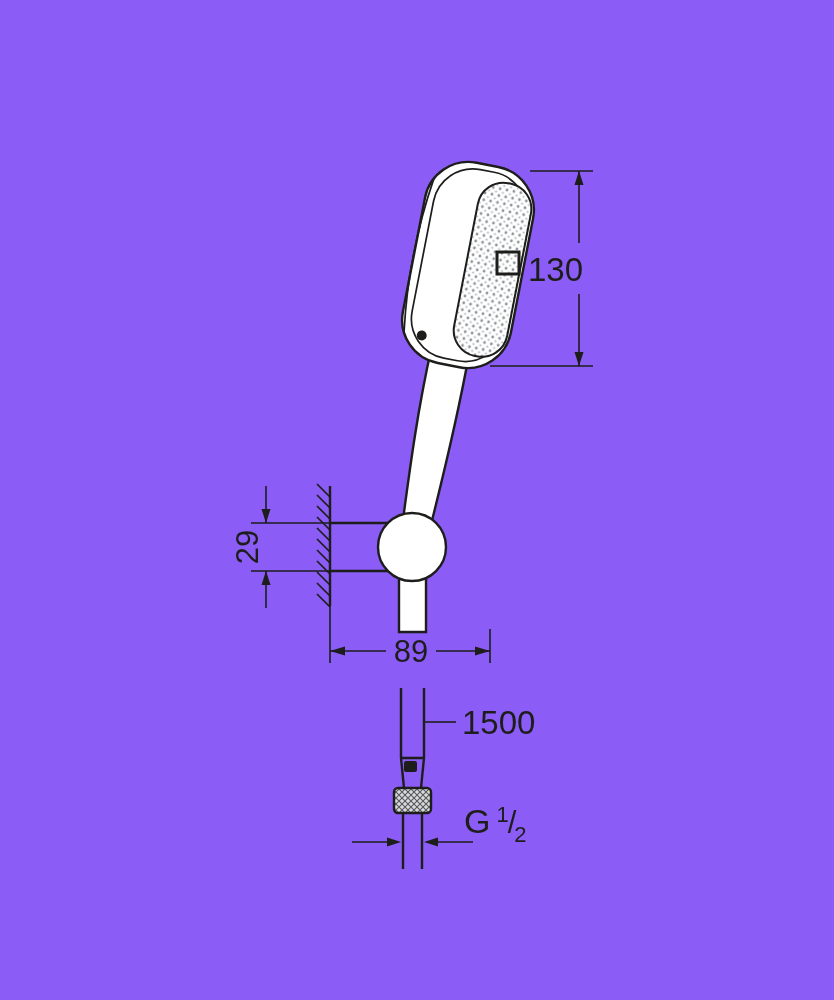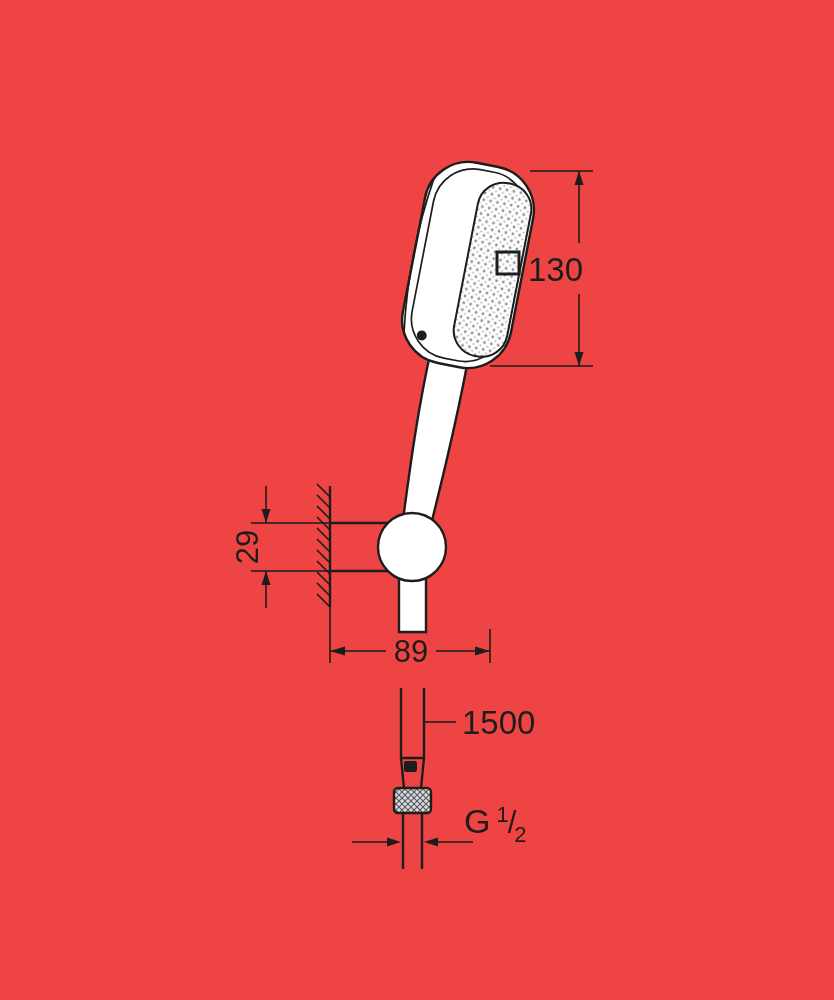--- a/index.html
+++ b/index.html
@@ -1,18 +1,18 @@
 <!DOCTYPE html>
 <html><head>
 <meta charset="utf-8">
 <style>
   html, body { margin: 0; padding: 0; background: #ffffff; }
   .canvas {
     width: 834px; height: 1000px; position: relative;
-    background: #ef4444; overflow: hidden;
+    background: #8b5cf6; overflow: hidden;
     font-family: "Liberation Sans", sans-serif;
   }
   svg text {
     font-family: "Liberation Sans", sans-serif;
     fill: #1d1d1b;
     font-weight: 400;
   }
   .draw  { stroke: #1d1d1b; stroke-width: 2.4; fill: none; }
   .drawf { stroke: #1d1d1b; stroke-width: 2.4; fill: #ffffff; }
   .thin  { stroke: #1d1d1b; stroke-width: 1.7; fill: none; }

